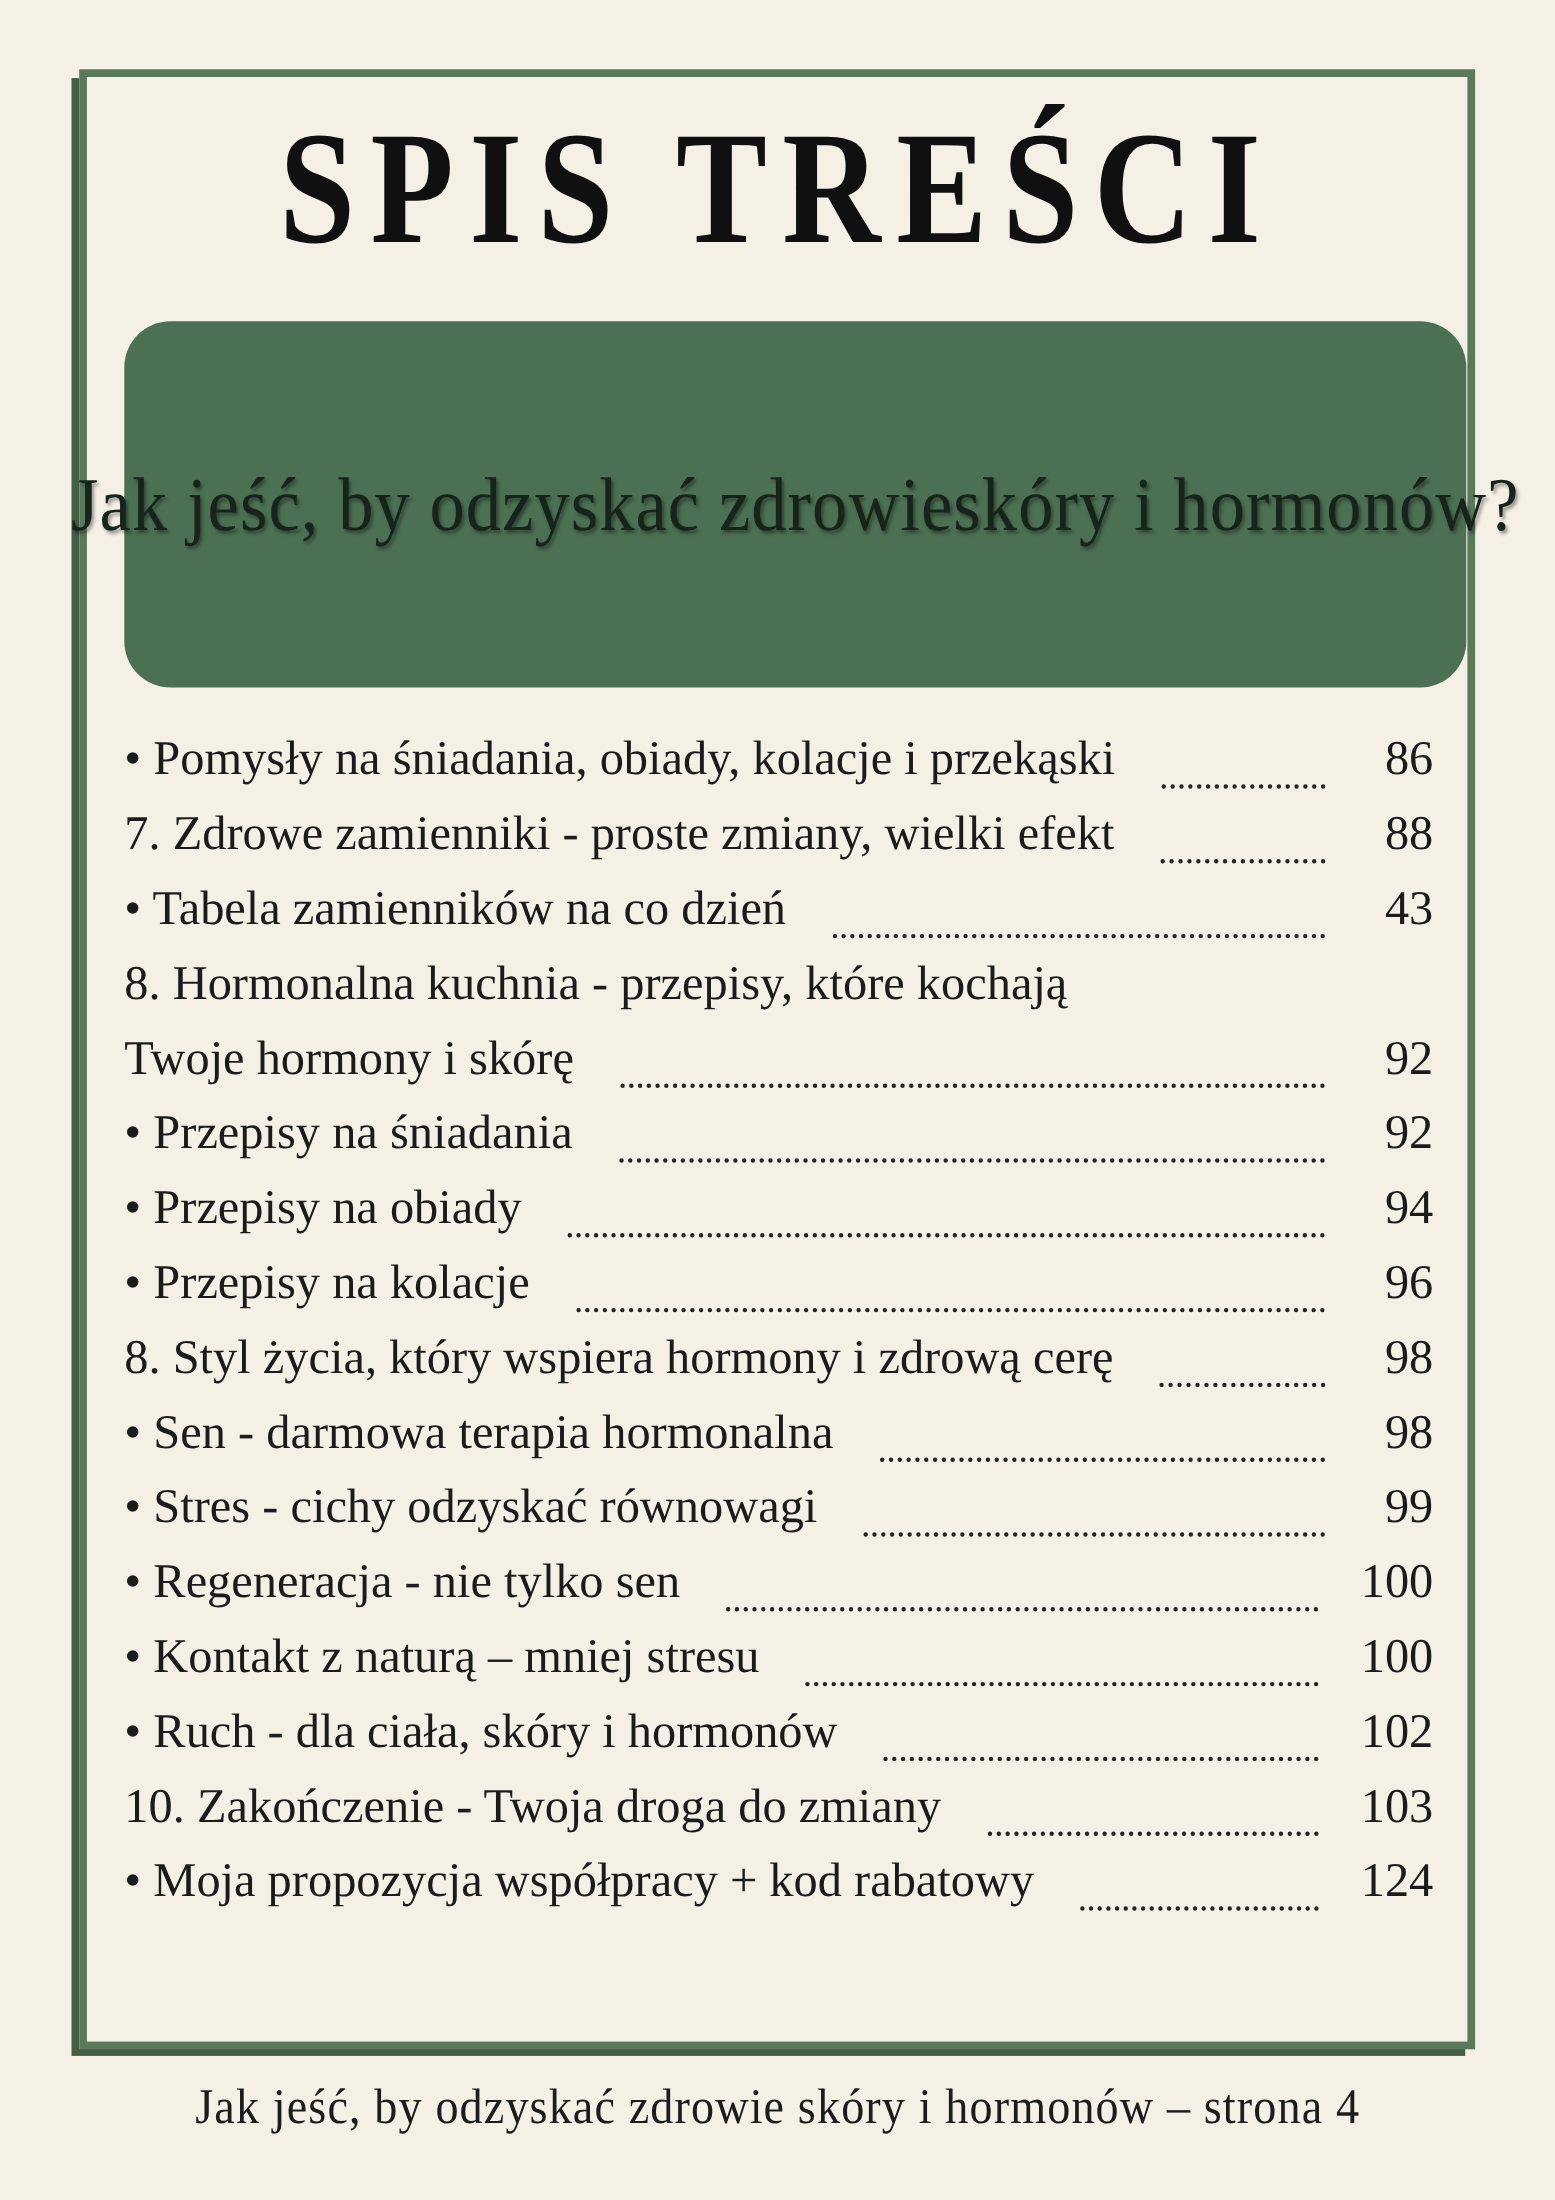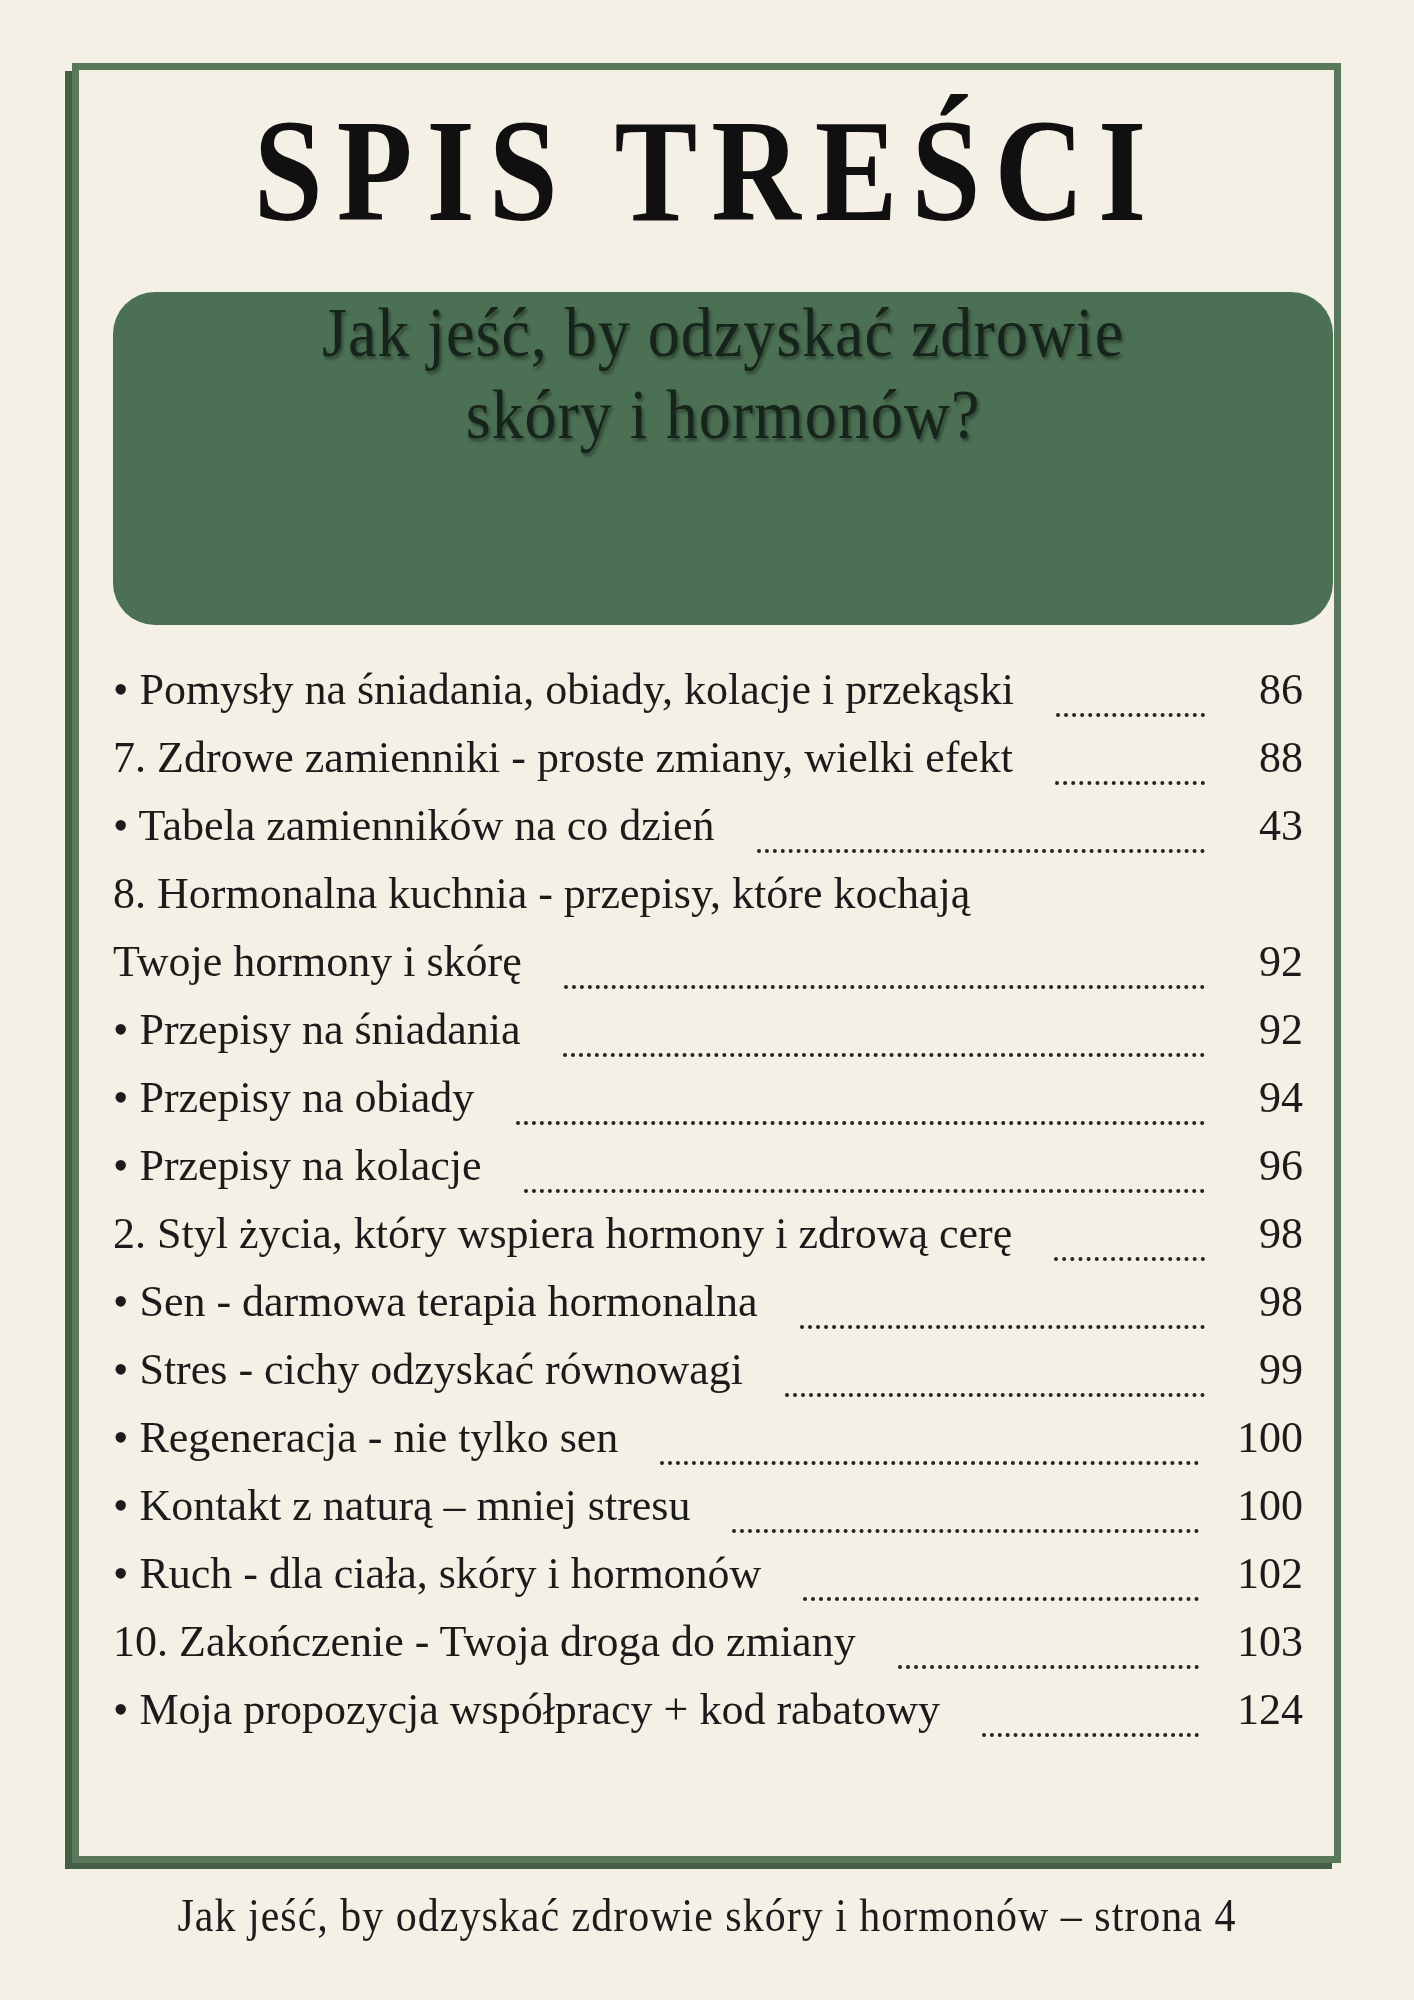--- a/index.html
+++ b/index.html
@@ -34,21 +34,21 @@
     transform-origin:center top;
     white-space:nowrap;
   }
   .section-box{
     position:absolute;
     left:113px;top:292px;
     width:1220px;height:333px;
     background:var(--box,#4c7053);
     border-radius:42px;
     display:flex;
-    flex-direction:column;
+    justify-content:center;
     align-items:center;
     gap:0;
   }
   .section-box .line{
     font-size:64px;
     line-height:82px;
     color:#17241b;
     letter-spacing:1px;
     text-shadow:2px 3px 3px rgba(0,0,0,0.38);
     transform:scaleY(1.08);
@@ -141,21 +141,21 @@
         <span class="label">• Przepisy na obiady</span>
         <span class="leader"></span>
         <span class="pageno">94</span>
       </div>
       <div class="toc-row">
         <span class="label">• Przepisy na kolacje</span>
         <span class="leader"></span>
         <span class="pageno">96</span>
       </div>
       <div class="toc-row">
-        <span class="label">2. Styl życia, który wspiera hormony i zdrową cerę</span>
+        <span class="label">8. Styl życia, który wspiera hormony i zdrową cerę</span>
         <span class="leader"></span>
         <span class="pageno">98</span>
       </div>
       <div class="toc-row">
         <span class="label">• Sen - darmowa terapia hormonalna</span>
         <span class="leader"></span>
         <span class="pageno">98</span>
       </div>
       <div class="toc-row">
         <span class="label">• Stres - cichy odzyskać równowagi</span>

